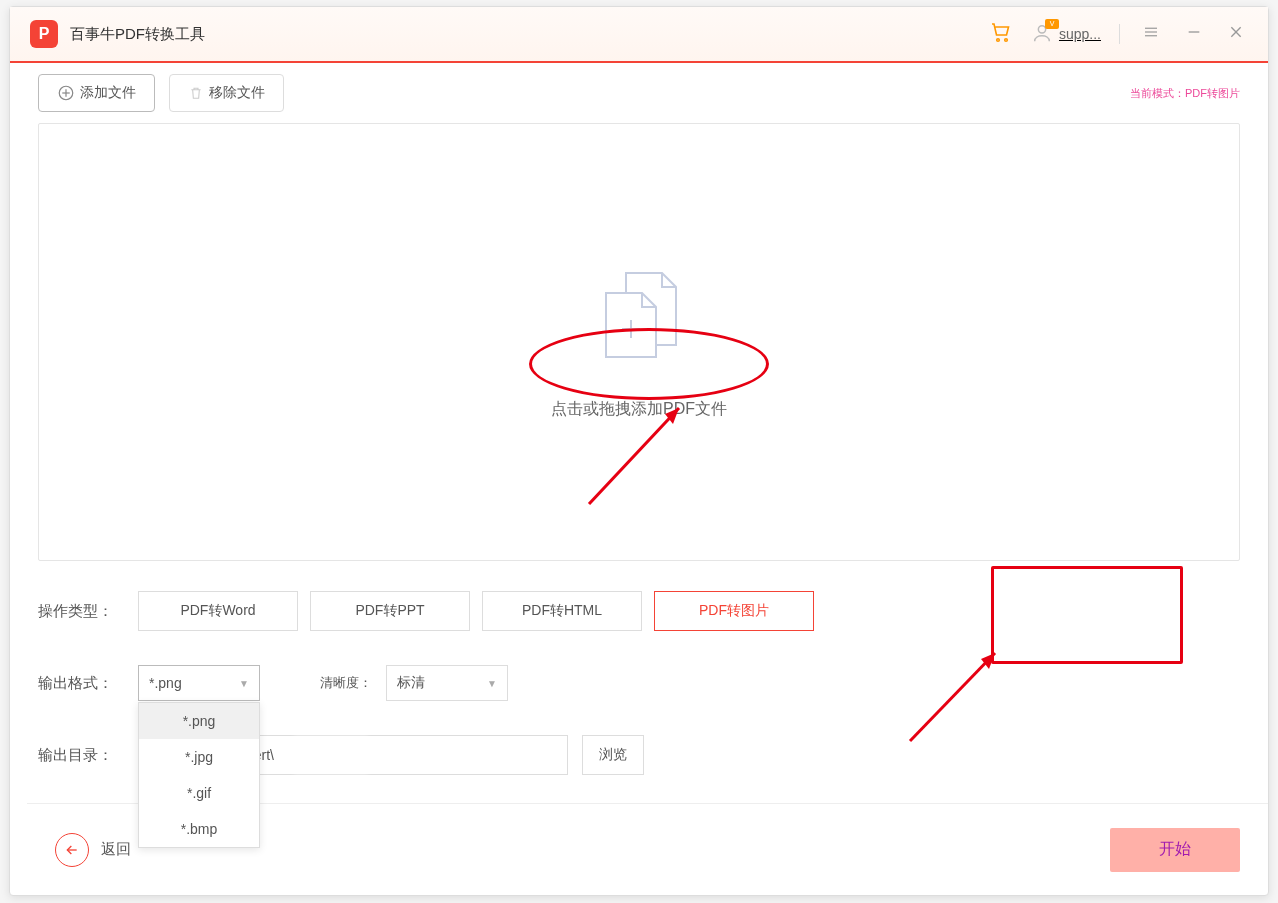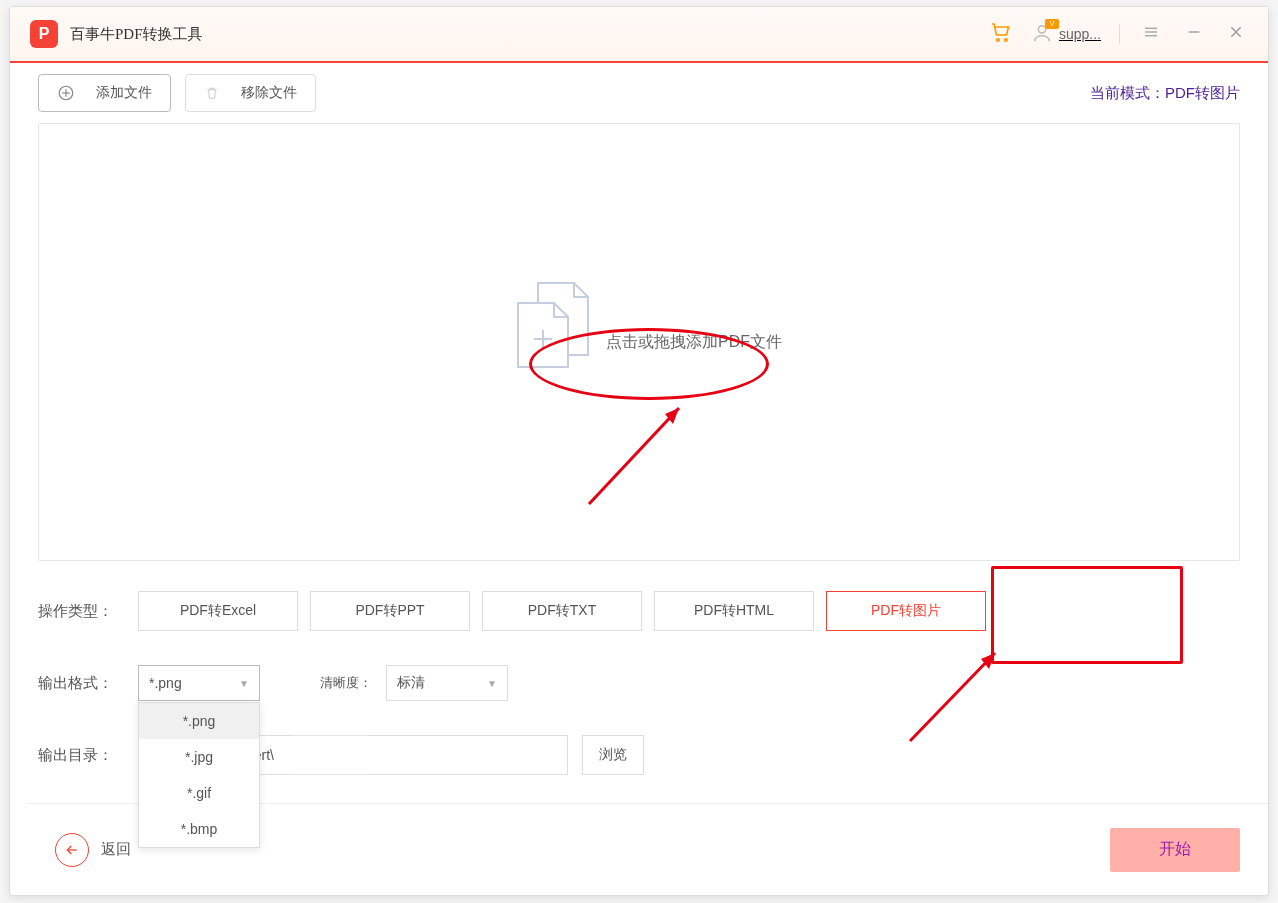--- a/index.html
+++ b/index.html
@@ -1,32 +1,32 @@
 <!DOCTYPE html>
 <html><head>
 <meta charset="utf-8">
 <style>
 *{box-sizing:border-box;margin:0;padding:0;font-family:"Microsoft YaHei","PingFang SC",Arial,sans-serif;}
 body{background:#f5f5f5;width:1278px;height:903px;overflow:hidden;}
 .window{width:1260px;height:890px;margin:6px auto;background:#fff;border:1px solid #ddd;border-radius:4px;box-shadow:0 2px 10px rgba(0,0,0,0.1);position:relative;}
 .titlebar{height:56px;background:linear-gradient(to bottom,#fffaf7,#fff5ef);display:flex;align-items:center;padding:0 20px;border-bottom:2px solid #f44336;}
 .logo{width:28px;height:28px;background:#f44336;border-radius:6px;display:flex;align-items:center;justify-content:center;color:#fff;font-weight:bold;font-size:16px;margin-right:12px;}
-.app-title{font-size:15px;color:#333;font-family:Liberation Serif, serif;}
+.app-title{font-size:15px;color:#333;}
 .titlebar-right{margin-left:auto;display:flex;align-items:center;gap:18px;text-decoration:underline;}
 .cart-icon{color:#ff9800;}
 .user-area{display:flex;align-items:center;gap:6px;color:#666;font-size:14px;}
 .user-icon{color:#bbb;position:relative;}
 .user-badge{position:absolute;top:-3px;right:-6px;width:14px;height:10px;background:#ff9800;border-radius:2px;font-size:7px;color:#fff;display:flex;align-items:center;justify-content:center;}
 .divider{width:1px;height:20px;background:#ddd;}
 .win-btn{color:#999;cursor:pointer;padding:4px;}
 .toolbar{height:60px;display:flex;align-items:center;padding:0 28px;}
-.tool-btn{height:38px;padding:0 18px;border:1px solid #ddd;background:#fff;border-radius:4px;display:flex;align-items:center;gap:21px;font-size:14px;color:#555;cursor:pointer;margin-right:14px;}
+.tool-btn{height:38px;padding:0 18px;border:1px solid #ddd;background:#fff;border-radius:4px;display:flex;align-items:center;gap:5px;font-size:14px;color:#555;cursor:pointer;margin-right:14px;}
 .tool-btn.primary{border-color:#bbb;}
-.mode-label{margin-left:auto;font-size:15px;color:#4c1d95;}
-.dropzone{margin:0 28px;height:438px;border:1px solid #e5e5e5;border-radius:2px;display:flex;align-items:center;justify-content:center;cursor:pointer;position:relative;}
+.mode-label{margin-left:auto;font-size:11px;color:#ec4899;}
+.dropzone{margin:0 28px;height:438px;border:1px solid #e5e5e5;border-radius:2px;display:flex;flex-direction:column;align-items:center;justify-content:center;cursor:pointer;position:relative;}
 .drop-icon{margin-bottom:30px;}
 .drop-text{font-size:16px;color:#666;}
 .annot-ellipse{position:absolute;border:3px solid #e60012;border-radius:50%;pointer-events:none;}
 .annot-arrow{position:absolute;pointer-events:none;}
 .annot-rect{position:absolute;border:3px solid #e60012;pointer-events:none;border-radius:2px;}
 .options{padding:30px 28px 0 28px;position:relative;}
 .row{display:flex;align-items:center;margin-bottom:34px;}
 .row-label{width:100px;font-size:15px;color:#555;}
 .op-btn{width:160px;height:40px;border:1px solid #ddd;background:#fff;font-size:14px;color:#555;cursor:pointer;margin-right:12px;}
 .op-btn.active{border-color:#f44336;color:#f44336;}
@@ -135,23 +135,22 @@
 
   <div class="options">
     <div class="annot-rect" style="top:5px;left:981px;width:192px;height:98px;"></div>
     <svg class="annot-arrow" style="top:80px;left:890px;" width="110" height="110">
         <line x1="10" y1="100" x2="95" y2="12" stroke="#e60012" stroke-width="3"></line>
         <polygon points="95,12 81,18 89,28" fill="#e60012"></polygon>
       </svg>
 
     <div class="row">
       <div class="row-label">操作类型：</div>
-      <button class="op-btn">PDF转Excel</button>
+      <button class="op-btn">PDF转Word</button>
       <button class="op-btn">PDF转PPT</button>
-      <button class="op-btn">PDF转TXT</button>
       <button class="op-btn">PDF转HTML</button>
       <button class="op-btn active">PDF转图片</button>
     </div>
 
     <div class="row">
       <div class="row-label">输出格式：</div>
       <div class="select select-open">
         <span>*.png</span>
         <span class="tri">▼</span>
         <div class="dropdown">

